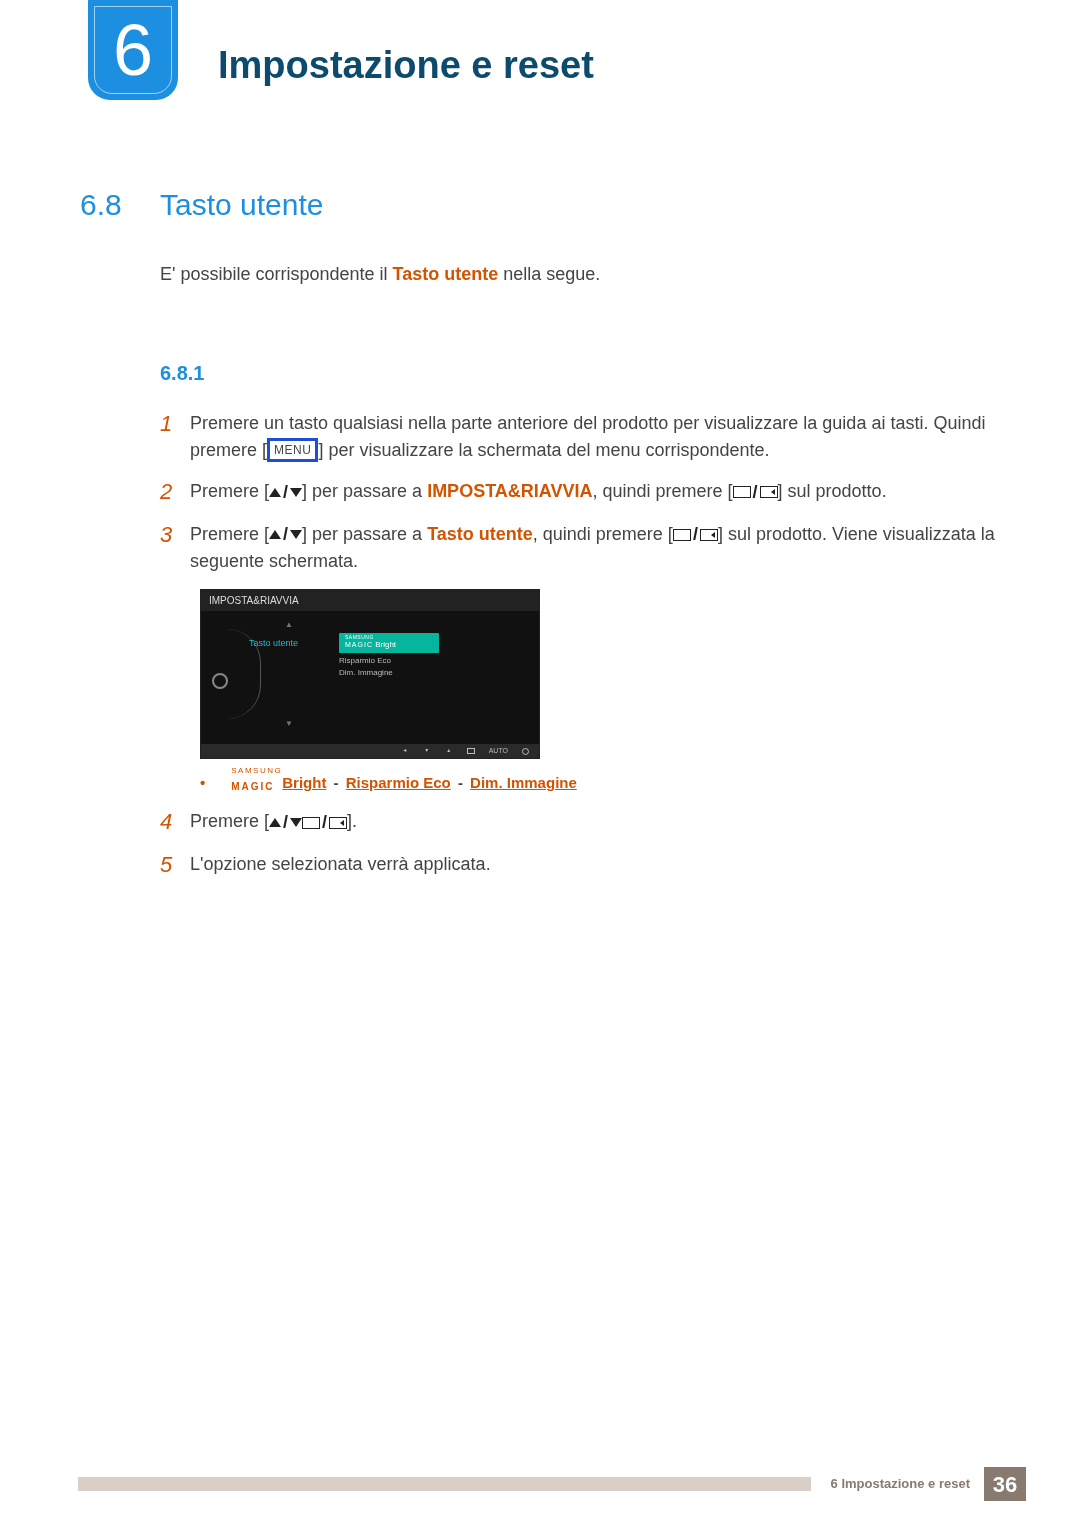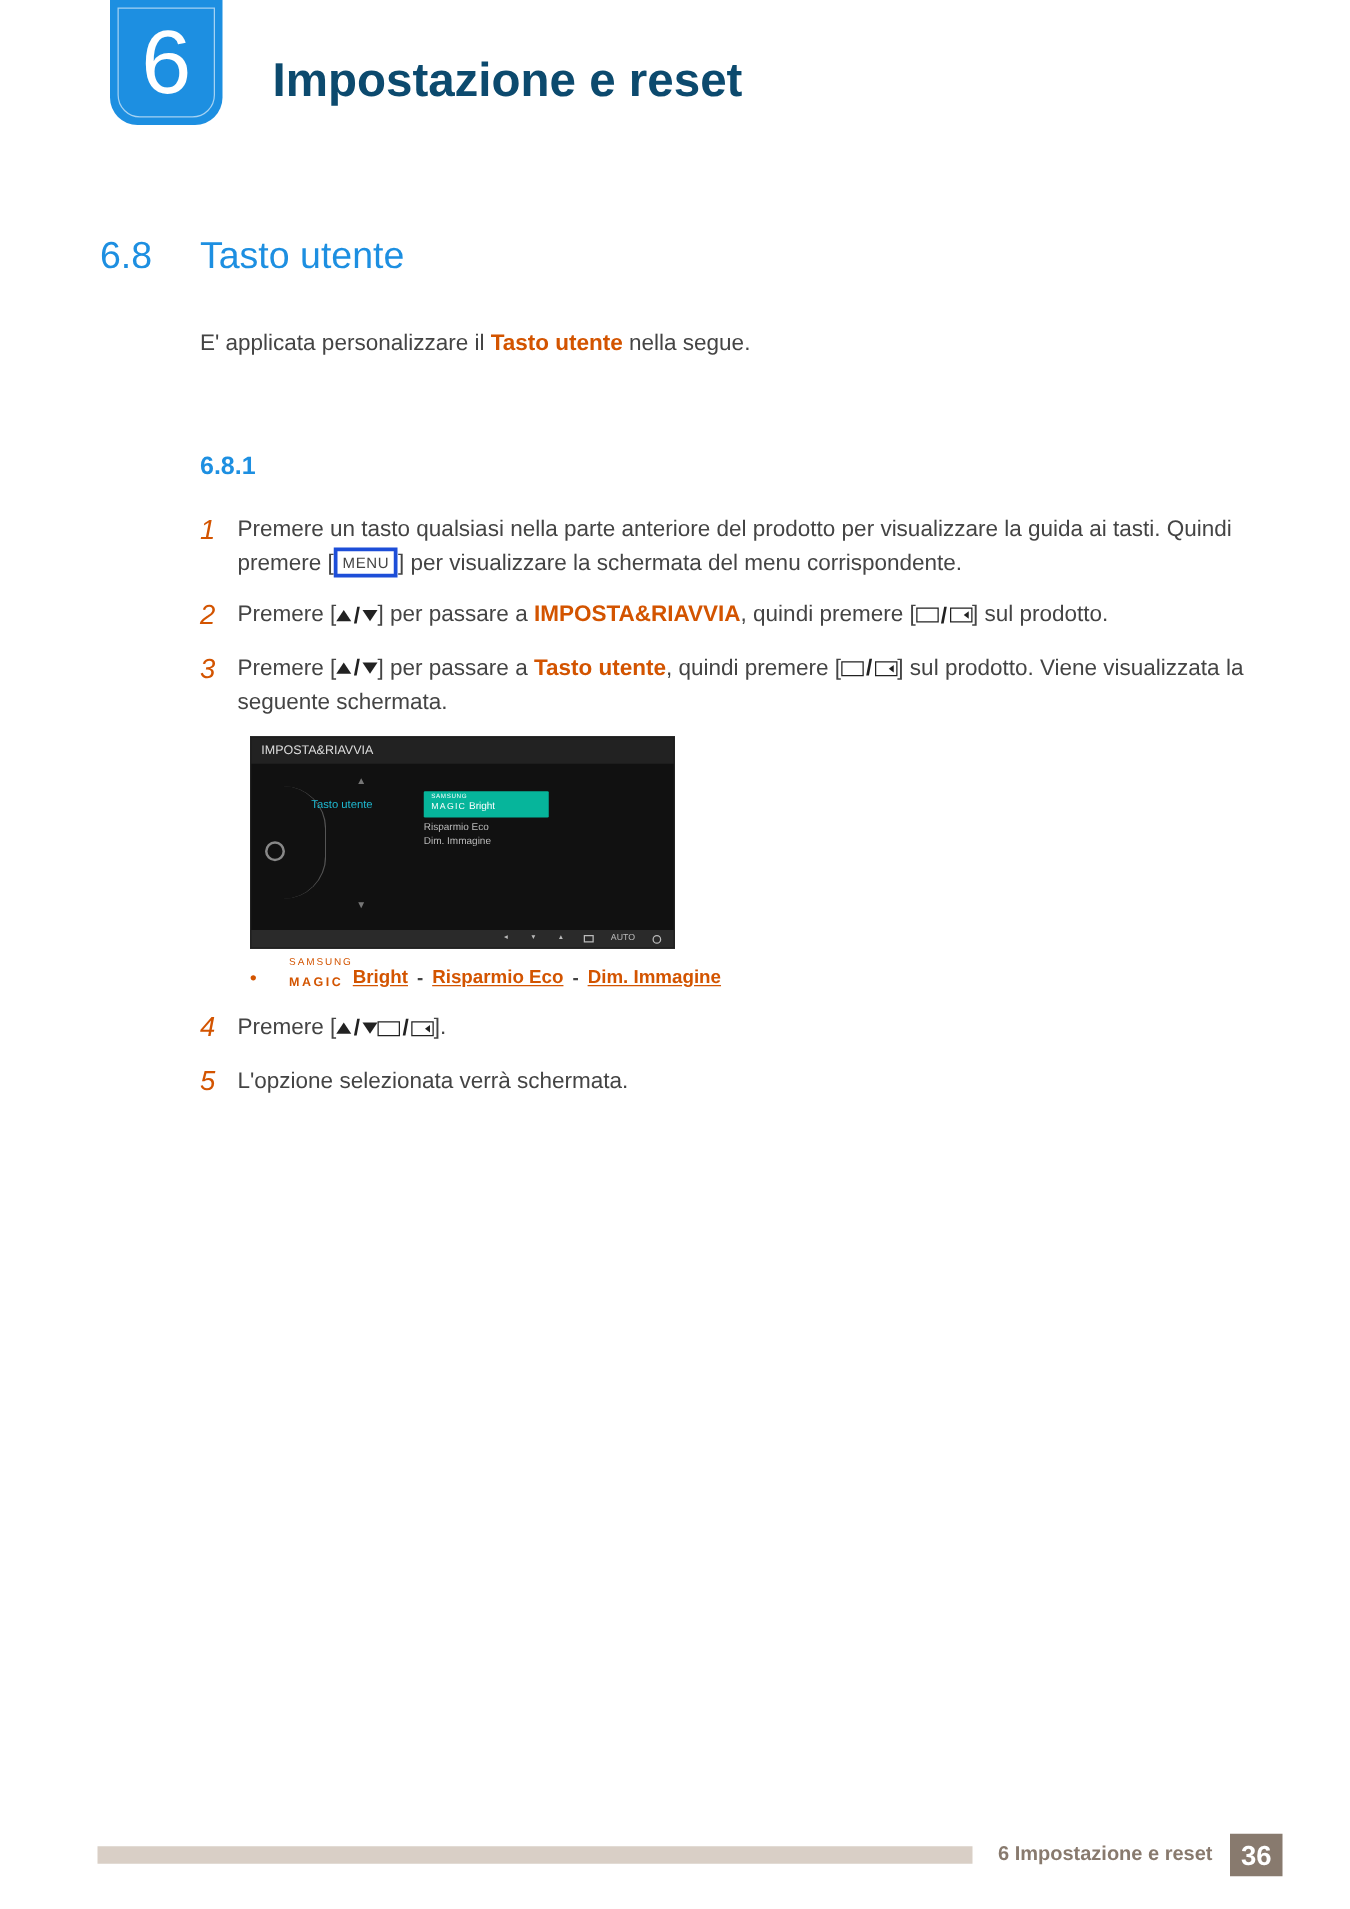--- a/index.html
+++ b/index.html
@@ -251,21 +251,21 @@
     display: flex;
     align-items: center;
   }
   .footer-bar {
     flex: 1;
     height: 14px;
     background: #d9cfc6;
   }
   .footer-text {
     color: #887a6e;
-    font-size: 16px;
+    font-size: 13px;
     font-weight: 600;
     margin: 0 14px 0 20px;
   }
   .footer-page {
     background: #887a6e;
     color: #fff;
     font-size: 22px;
     font-weight: 700;
     width: 42px;
     height: 34px;
@@ -283,21 +283,21 @@
   </div>
   <div class="chapter-title">Impostazione e reset</div>
 </div>
 
 <div class="section-row">
   <div class="section-num">6.8</div>
   <div class="section-title">Tasto utente</div>
 </div>
 
 <p class="intro">
-  <span>E' applicata personalizzare il </span><span class="hl">Tasto utente</span><span> nella segue.</span>
+  <span>E' possibile corrispondente il </span><span class="hl">Tasto utente</span><span> nella segue.</span>
 </p>
 
 <div class="subsection-row">
   <div class="subsection-num">6.8.1</div>
 </div>
 
 <div class="steps">
 
   <div class="step">
     <div class="step-num">1</div>
@@ -395,21 +395,21 @@
         </span><span class="arrow-set">
           <span class="screen-btn"></span>
           <span class="slash">/</span>
           <span class="enter-btn"></span>
         </span><span>].</span>
     </div>
   </div>
 
   <div class="step">
     <div class="step-num">5</div>
-    <div class="step-body">L'opzione selezionata verrà schermata.</div>
+    <div class="step-body">L'opzione selezionata verrà applicata.</div>
   </div>
 
 </div>
 
 <div class="footer">
   <div class="footer-bar"></div>
   <div class="footer-text">6 Impostazione e reset</div>
   <div class="footer-page">36</div>
 </div>
 

